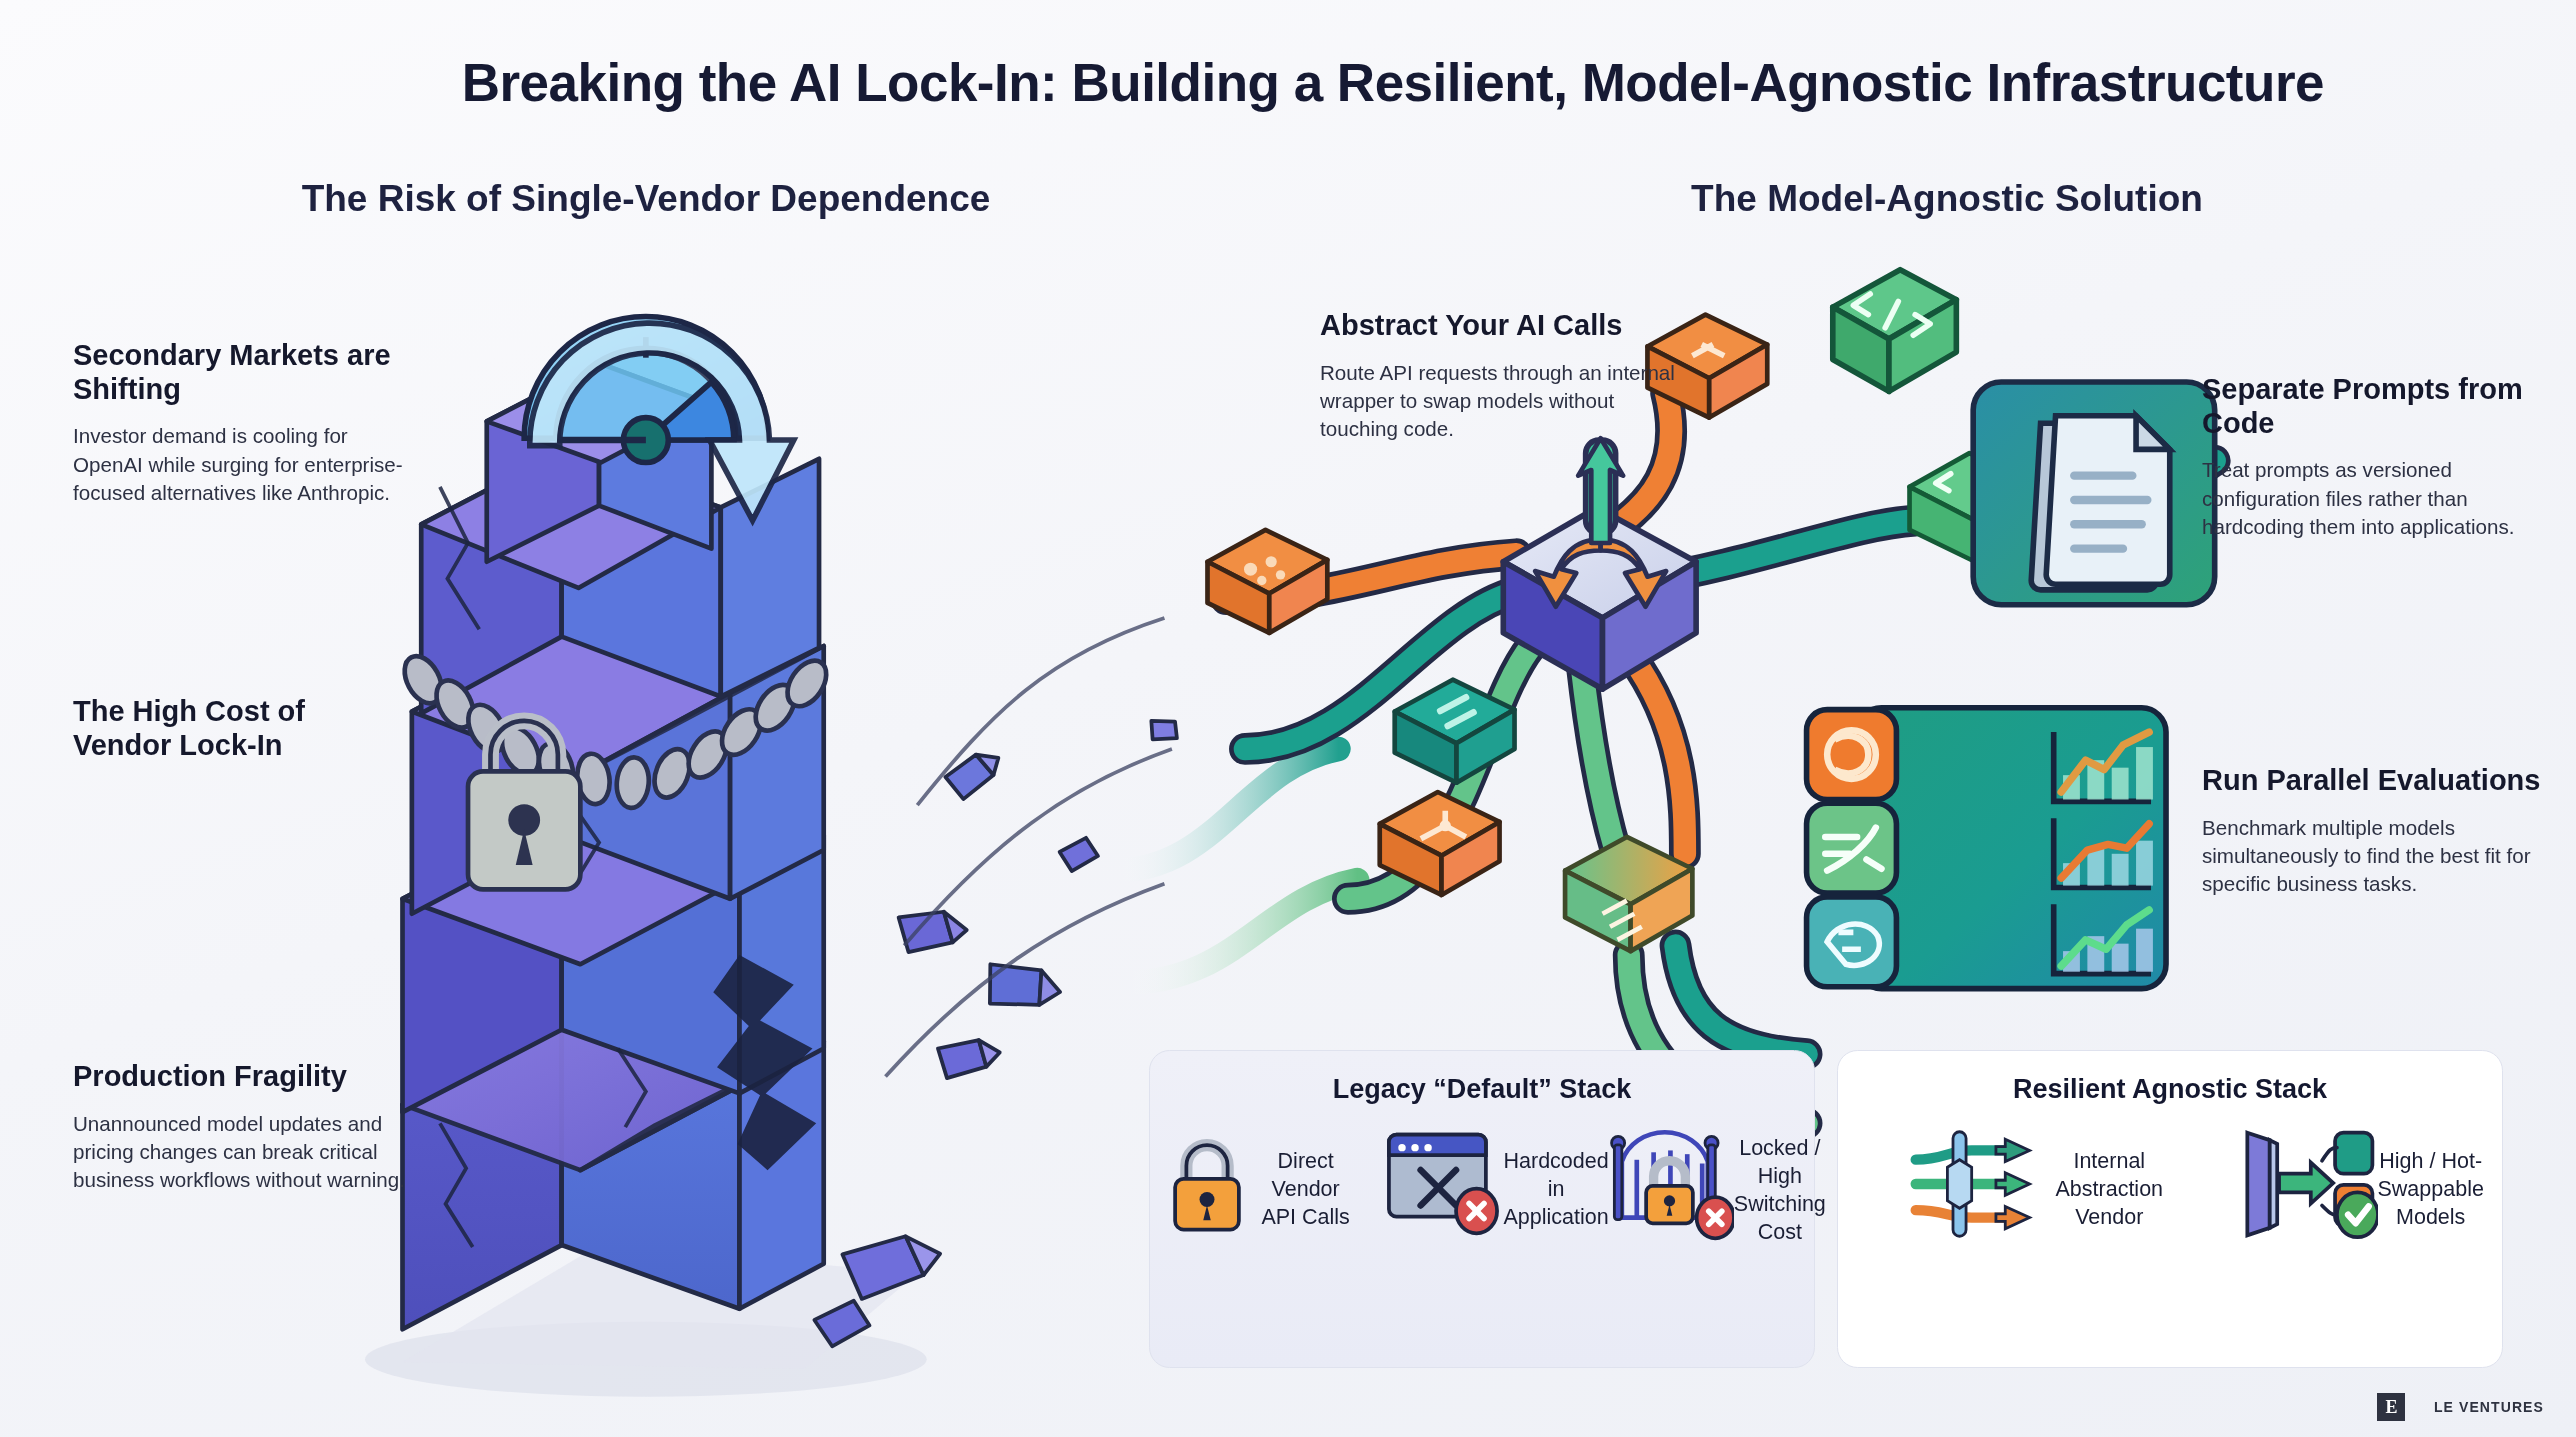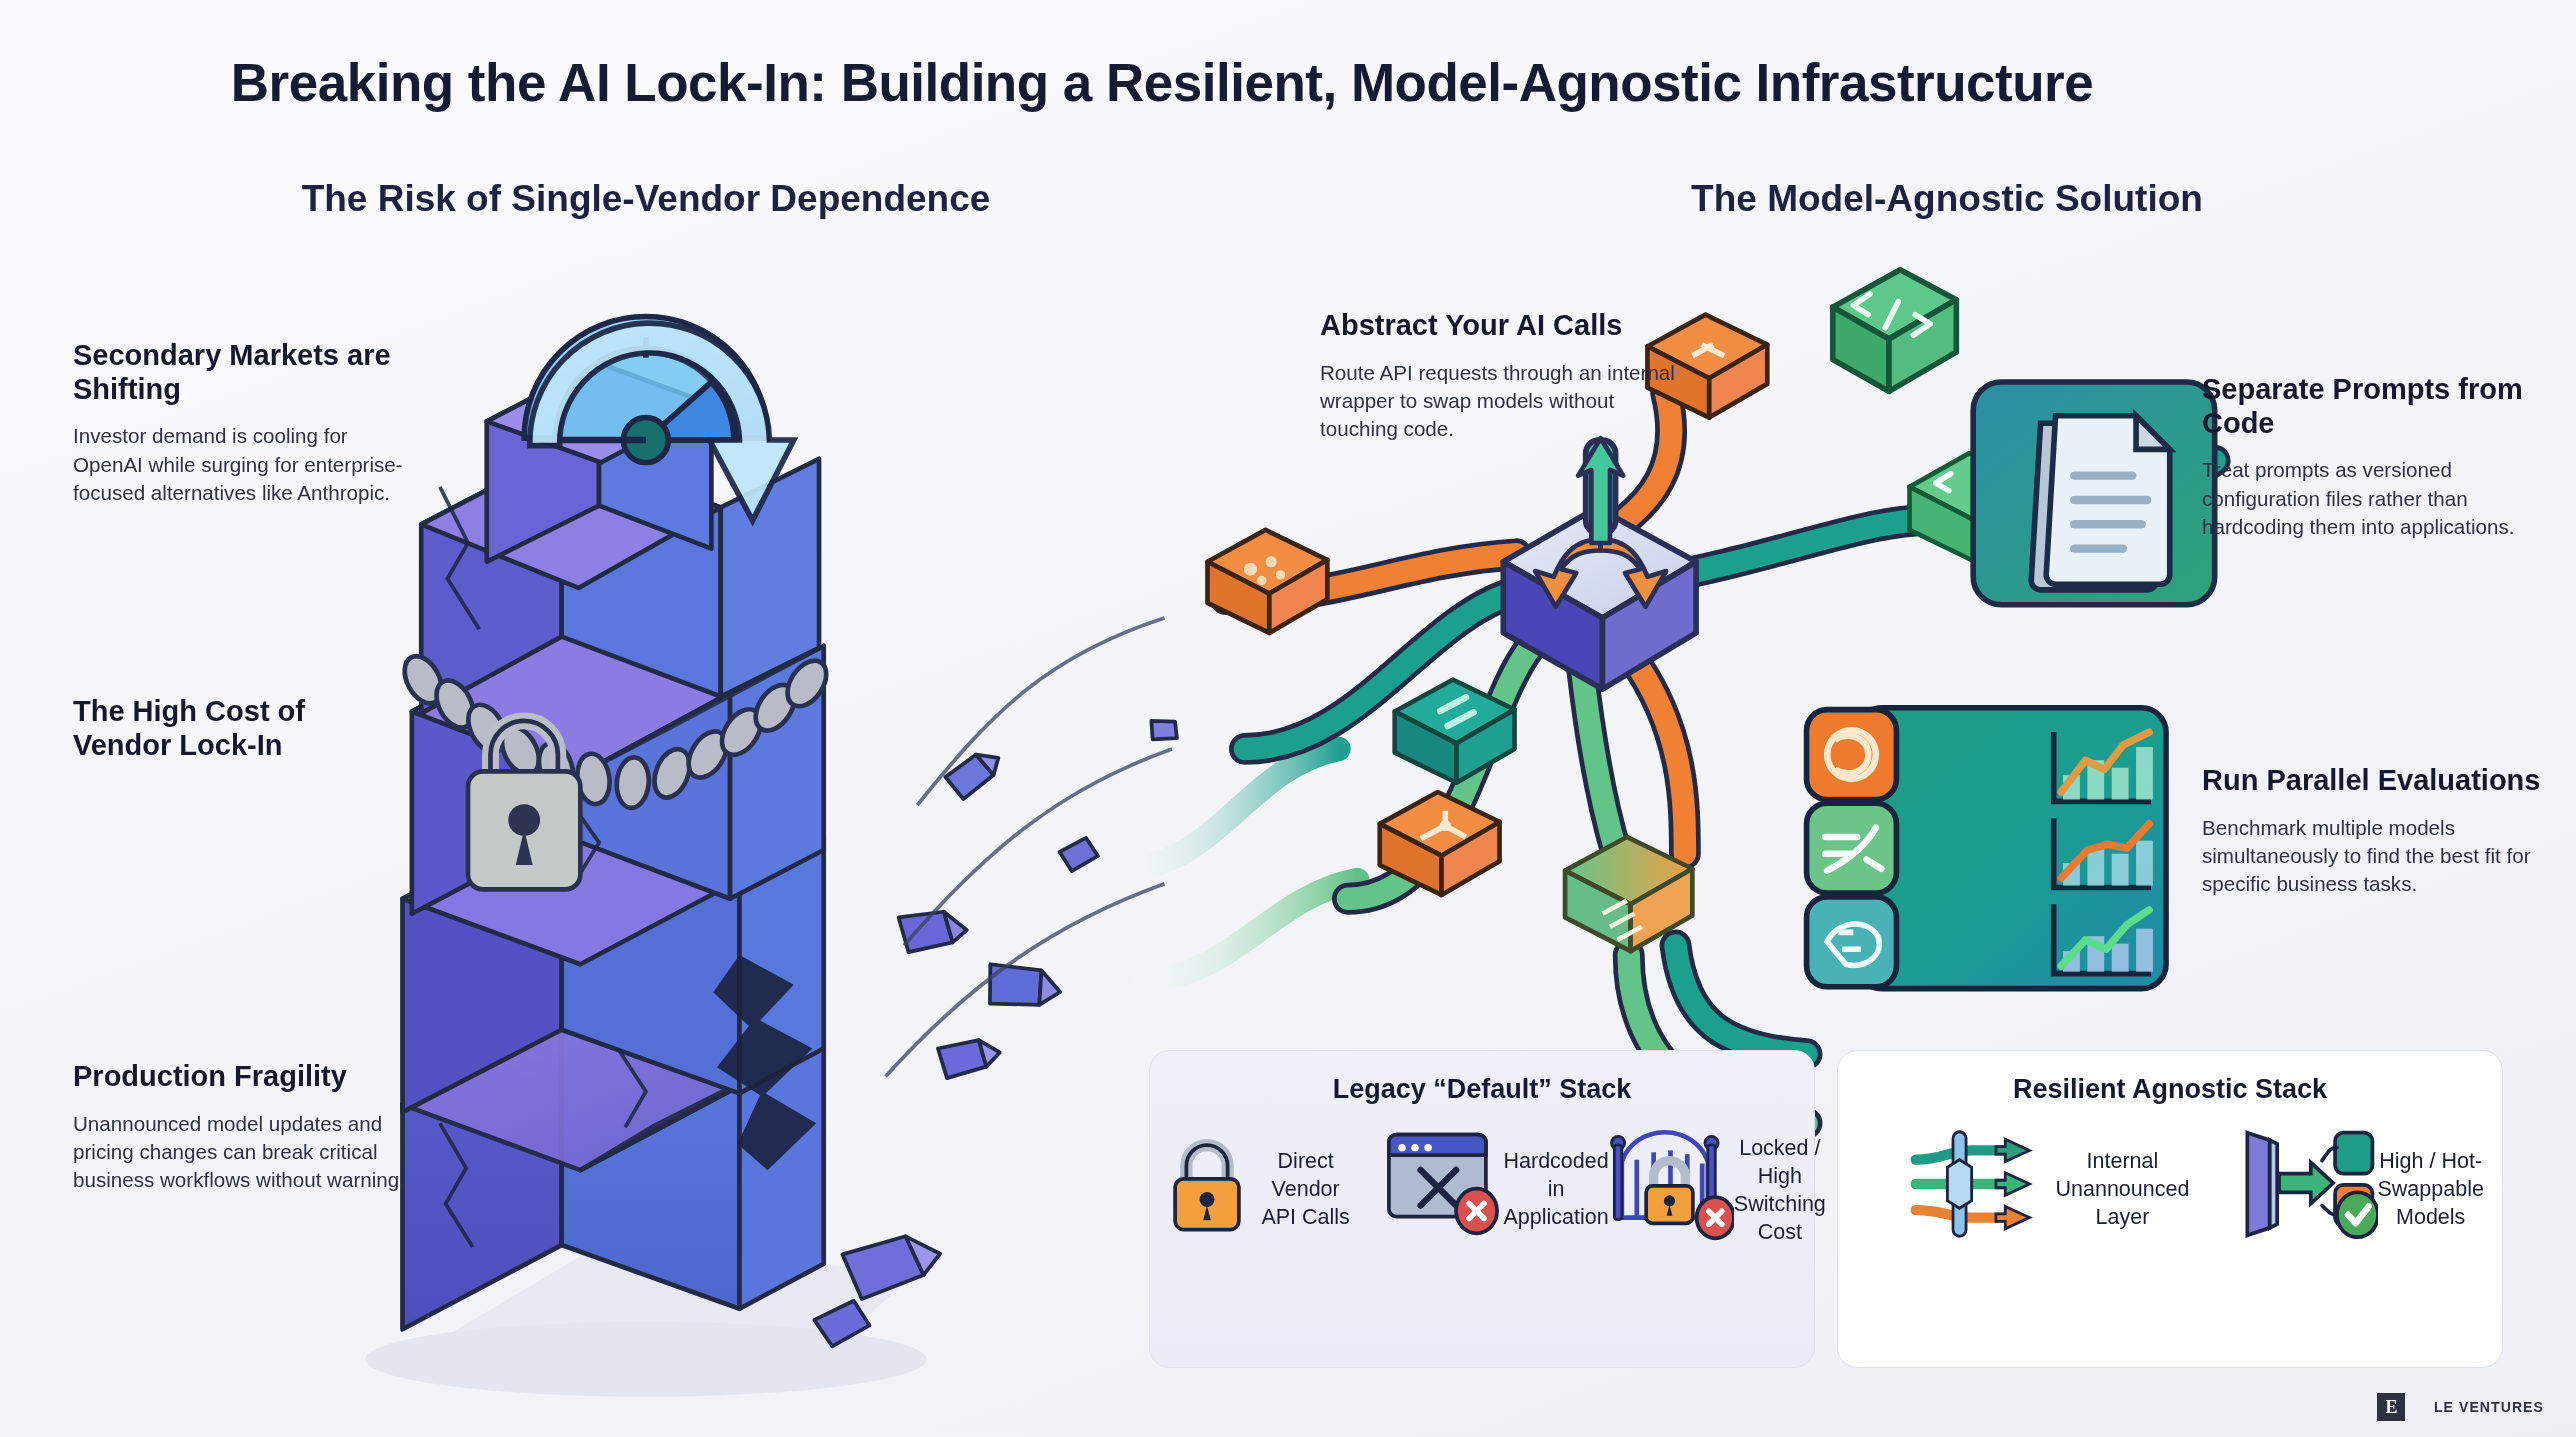--- a/index.html
+++ b/index.html
@@ -10,21 +10,21 @@
   }
   body {
     background: linear-gradient(160deg, #fbfbfd 0%, #f4f5f9 45%, #eef0f6 100%);
     position: relative;
     color: #1c2033;
   }
 
   
   #main-title {
     position: absolute; top: 52px; left: 0; width: 2324px;
-    text-align: center;
+    text-align: right;
     font-size: 53px; font-weight: bold; letter-spacing: -0.5px;
     color: #161a33;
   }
   .col-header {
     position: absolute; top: 178px;
     font-size: 37px; font-weight: bold; color: #1e2240;
     text-align: center;
   }
   #header-left  { left: 103px;  width: 1086px; }
   #header-right { left: 1404px; width: 1086px; }
@@ -589,21 +589,21 @@
           <g fill="#3cb57c" stroke="#1d2440" stroke-width="3">
             <path d="M106 48 l26 12 l-26 12 v-8 h-10 v-8 h10 z"></path>
           </g>
           <g fill="#e88236" stroke="#1d2440" stroke-width="3">
             <path d="M106 84 l26 12 l-26 12 v-8 h-10 v-8 h10 z"></path>
           </g>
           <rect x="50" y="4" width="14" height="112" rx="7" fill="#8cc5ec" stroke="#1d2440" stroke-width="3"></rect>
           <path d="M44 42 L57 34 L70 42 L70 78 L57 86 L44 78 Z" fill="#b7d9f2" stroke="#1d2440" stroke-width="3"></path>
         </svg>
       </div>
-      <div class="panel-label">Internal Unannounced Layer</div>
+      <div class="panel-label">Internal Abstraction Vendor</div>
     </div>
 
 
     <div class="panel-item">
       <div class="panel-icon">
         <svg width="140" height="114" viewBox="0 0 150 122">
           <path d="M10 6 L34 14 V108 L10 116 Z" fill="#7d7ad8" stroke="#1d2440" stroke-width="4"></path>
           <path d="M34 14 L42 18 V104 L34 108 Z" fill="#b9c7ea" stroke="#1d2440" stroke-width="4"></path>
           <path d="M44 50 h34 v-12 l24 22 l-24 22 v-12 h-34 z" fill="#3cb57c" stroke="#1d2440" stroke-width="4"></path>
           <rect x="104" y="6" width="40" height="44" rx="9" fill="#1f9c86" stroke="#1d2440" stroke-width="4"></rect>

